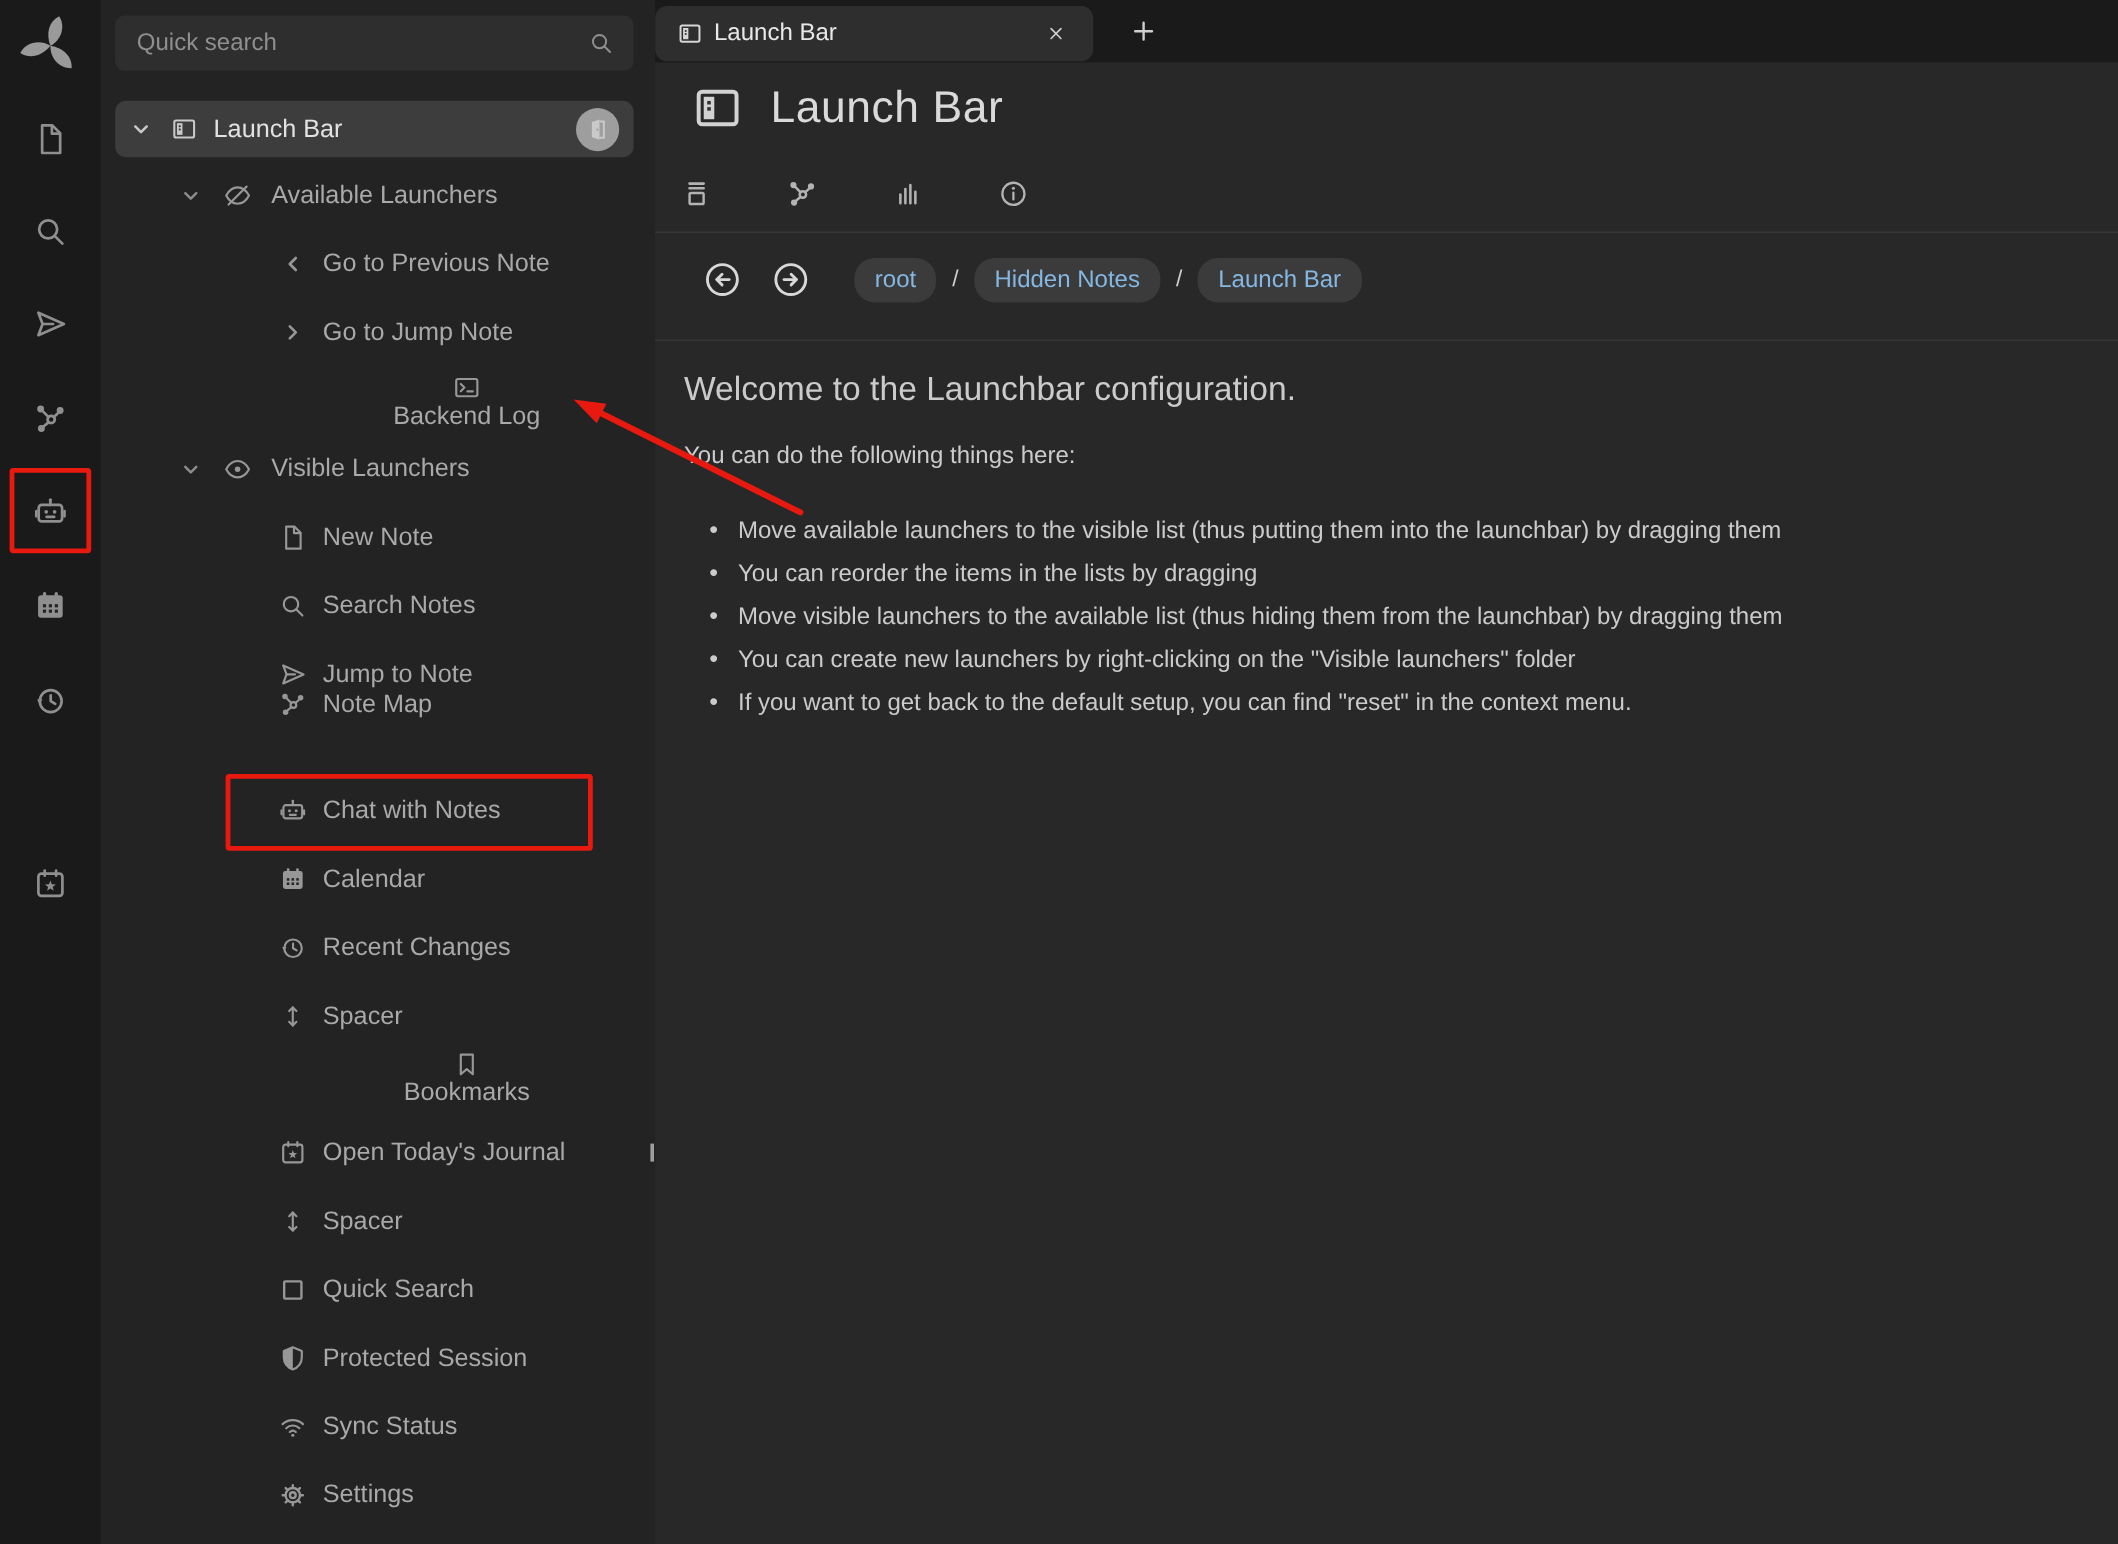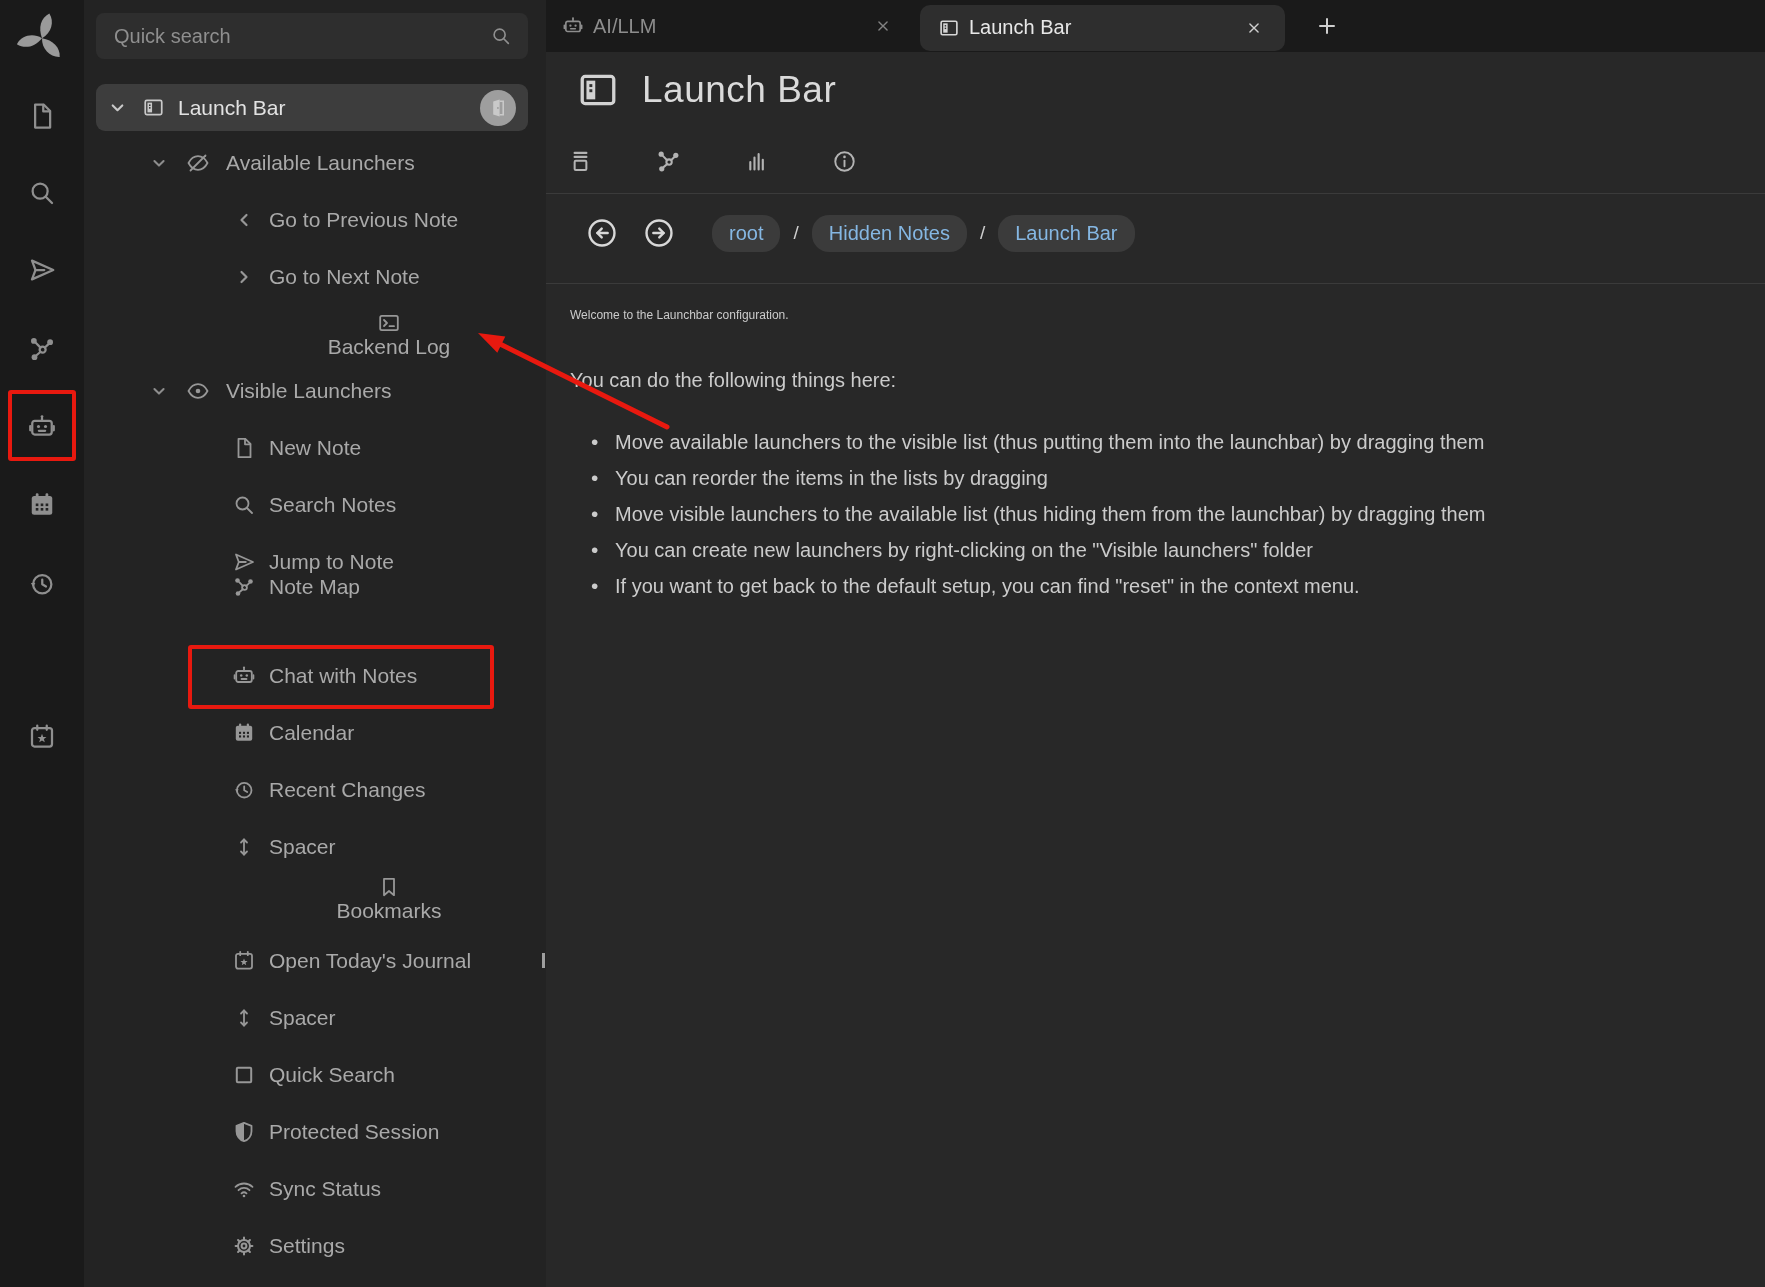--- a/index.html
+++ b/index.html
@@ -64,21 +64,21 @@
   .hdiv{position:absolute;left:0;width:100%;height:1px;background:var(--divider);}
   #div1{top:193px;} #div2{top:283px;}
 
   #crumb-row{position:absolute;left:0;top:214px;height:38px;display:flex;align-items:center;padding-left:39px;}
   .nav-circle{width:34px;height:34px;border-radius:50%;color:#d8d8d8;cursor:pointer;flex:0 0 auto;}
   .nav-circle + .nav-circle{margin-left:23px;}
   .crumb{background:var(--pill-bg);color:var(--link);font-size:20px;padding:7px 17px;border-radius:17px;cursor:pointer;white-space:nowrap;}
   .crumb:first-of-type{margin-left:36px;}
   .bsep{color:#cfcfcf;font-size:19px;margin:0 13px;}
 
-  #para-1{position:absolute;left:24px;top:308px;font-size:12px;color:var(--txt);}
+  #para-1{position:absolute;left:24px;top:308px;font-size:28px;color:var(--txt);}
   #para-2{position:absolute;left:24px;top:369px;font-size:20px;color:var(--txt);}
   #bullets{position:absolute;left:45px;top:424px;list-style:none;}
   #bullets li{position:relative;height:36px;line-height:36px;padding-left:24px;font-size:20px;color:var(--txt);white-space:nowrap;}
   #bullets li::before{content:"\2022";position:absolute;left:0;top:0;color:var(--txt);font-size:21px;}
 
   
   .ann-box{position:absolute;border:4px solid var(--red);border-radius:3px;z-index:50;pointer-events:none;}
   #ann1{left:8px;top:390px;width:68px;height:71px;}
   #ann2{left:188px;top:645px;width:306px;height:64px;}
   #ann-arrow{position:absolute;left:0;top:0;width:1765px;height:1287px;z-index:50;pointer-events:none;}
@@ -244,21 +244,21 @@
             </svg>
           </span>
           <span class="tlabel">Go to Previous Note</span>
         </div>
         <div class="trow d2" style="top: 248px;">
           <span class="ico">
             <svg viewBox="0 0 24 24" fill="none" stroke="currentColor" stroke-width="2.2" stroke-linecap="round" stroke-linejoin="round">
               <path d="M9.5 7l5 5-5 5"></path>
             </svg>
           </span>
-          <span class="tlabel">Go to Next Note</span>
+          <span class="tlabel">Go to Jump Note</span>
         </div>
         <div class="trow d2" style="top: 311px; flex-direction: column;">
           <span class="ico">
             <svg viewBox="0 0 24 24" fill="none" stroke="currentColor" stroke-width="1.8" stroke-linecap="round" stroke-linejoin="round">
               <rect x="3.2" y="4.8" width="17.6" height="14.4" rx="1.6"></rect>
               <path d="M7 9l3 3-3 3"></path>
               <path d="M12.5 15.2H17"></path>
             </svg>
           </span>
           <span class="tlabel">Backend Log</span>
@@ -432,41 +432,20 @@
               <path d="M18 12h2.4M16.24 16.24l1.7 1.7M12 18v2.4M7.76 16.24l-1.7 1.7M6 12H3.6M7.76 7.76l-1.7-1.7M12 6V3.6M16.24 7.76l1.7-1.7"></path>
             </svg>
           </span>
           <span class="tlabel">Settings</span>
         </div>
       </div>
   </div>
 
   <div id="main">
     <div id="tabbar">
-      <div class="tab" id="tab-0">
-        <span class="ico" id="tab0-ico">
-            <svg viewBox="0 0 24 24" fill="none" stroke="currentColor" stroke-width="1.8" stroke-linecap="round" stroke-linejoin="round">
-              <rect x="4.2" y="7" width="15.6" height="11" rx="2"></rect>
-              <path d="M12 7V4.6"></path>
-              <circle cx="12" cy="3.6" r="1.1" fill="currentColor" stroke="none"></circle>
-              <circle cx="9.2" cy="11.6" r="1.25" fill="currentColor" stroke="none"></circle>
-              <circle cx="14.8" cy="11.6" r="1.25" fill="currentColor" stroke="none"></circle>
-              <path d="M9.5 15h5"></path>
-              <path d="M2.6 11.2v3.4M21.4 11.2v3.4"></path>
-            </svg>
-          </span>
-        <span class="tab-label">AI/LLM</span>
-        <span class="tab-close">
-            <span class="ico" id="tab0-x">
-              <svg viewBox="0 0 24 24" fill="none" stroke="currentColor" stroke-width="2.4" stroke-linecap="round">
-                <path d="M5 5l14 14M19 5 5 19"></path>
-              </svg>
-            </span>
-          </span>
-      </div>
       <div class="tab" id="tab-1">
         <span class="ico" id="tab1-ico">
             <svg viewBox="0 0 24 24" fill="none" stroke="currentColor" stroke-width="1.8" stroke-linecap="round" stroke-linejoin="round">
               <rect x="3.4" y="4.6" width="17.2" height="14.8" rx="1.6"></rect>
               <rect x="5.7" y="6.9" width="4.8" height="10.2" fill="currentColor" stroke="none"></rect>
               <rect x="7.3" y="8.8" width="1.6" height="1.6" fill="#303030" stroke="none"></rect>
               <rect x="7.3" y="11.6" width="1.6" height="1.6" fill="#303030" stroke="none"></rect>
             </svg>
           </span>
         <span class="tab-label">Launch Bar</span>

